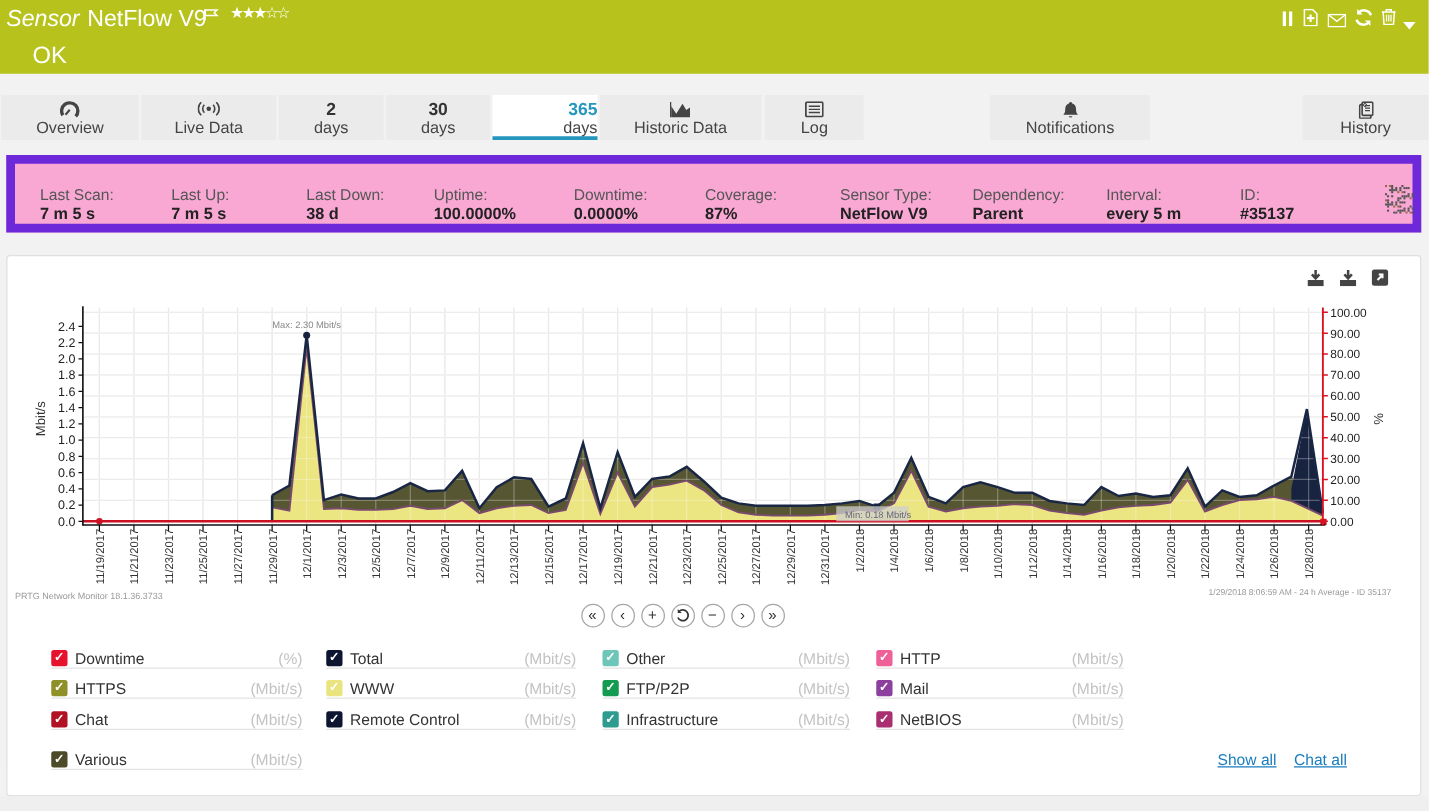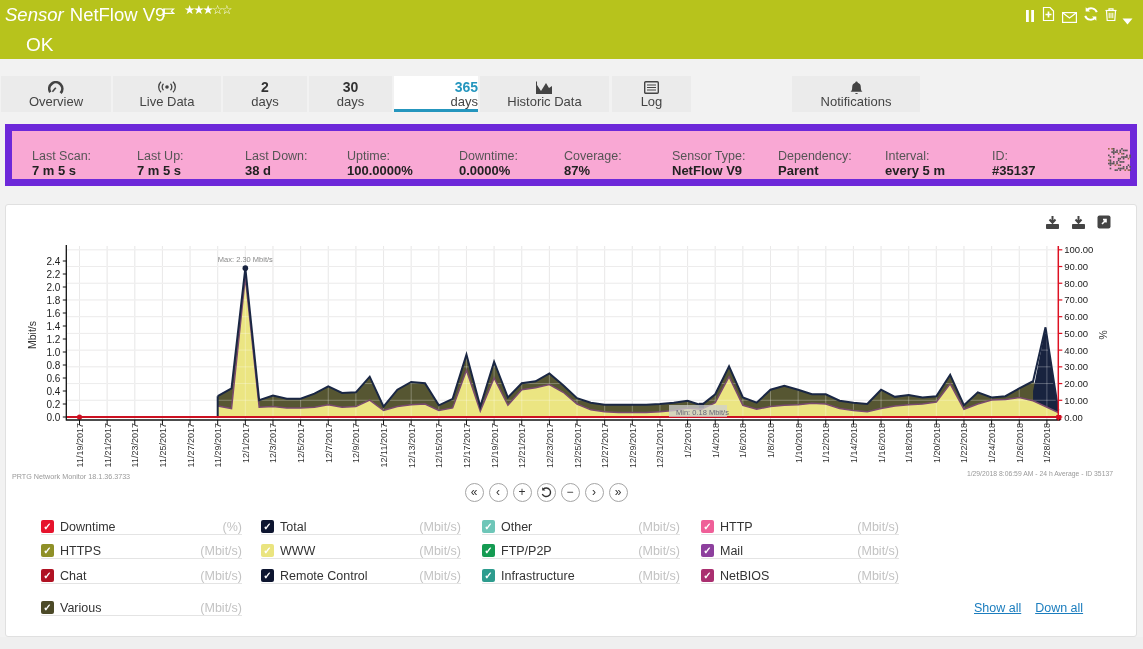--- a/index.html
+++ b/index.html
@@ -136,20 +136,29 @@
             <path d="M3 4 h9 M3 6.5 h9 M3 9 h9" stroke="#444" stroke-width="1.1"></path>
           </svg></div>
         <div class="l2">Log</div>
       </div>
       <div class="tab" style="left:792px;width:128px">
         <div class="l1"><svg width="13" height="14" viewBox="0 0 13 14">
             <path d="M6.5 0.5 c0.8 0 1.3 0.6 1.3 1.3 c2 0.6 3 2.2 3 4.2 c0 3 0.7 4 1.7 4.8 h-12 c1-0.8 1.7-1.8 1.7-4.8 c0-2 1-3.6 3-4.2 c0-0.7 0.5-1.3 1.3-1.3 z" fill="#444"></path>
             <path d="M5 12 a1.6 1.6 0 0 0 3 0 z" fill="#444"></path>
           </svg></div>
         <div class="l2">Notifications</div>
+      </div>
+      <div class="tab" style="left:1042px;width:101px">
+        <div class="l1"><svg width="12" height="14" viewBox="0 0 12 14">
+            <rect x="2.7" y="0.7" width="8.6" height="10.6" rx="1" fill="none" stroke="#444" stroke-width="1.3"></rect>
+            <path d="M2.7 2.7 h-1 a1 1 0 0 0 -1 1 v9 a1 1 0 0 0 1 1 h7 a1 1 0 0 0 1-1 v-1" fill="none" stroke="#444" stroke-width="1.3"></path>
+            <path d="M5 3.5 h4 M5 5.5 h4 M5 7.5 h4" stroke="#444" stroke-width="1"></path>
+            <circle cx="5" cy="3" r="1.2" fill="none" stroke="#444" stroke-width="0.8"></circle>
+          </svg></div>
+        <div class="l2">History</div>
       </div>
     </div>
 
   <div id="info">
       <div class="cell" style="left:20px">
         <div class="lab">Last Scan:</div>
         <div class="val">7 m 5 s</div>
       </div>
       <div class="cell" style="left:125px">
         <div class="lab">Last Up:</div>
@@ -578,17 +587,17 @@
         <div class="li" style="left:695px;top:363.5px;width:198px">
           <span class="cb" style="background:#aa2f70">✓</span>
           <span class="nm">NetBIOS</span>
           <span class="un">(Mbit/s)</span>
         </div>
         <div class="li" style="left:35px;top:395.5px;width:201px">
           <span class="cb" style="background:#4c4a28">✓</span>
           <span class="nm">Various</span>
           <span class="un">(Mbit/s)</span>
         </div>
-        <div class="links" style="left:968px;top:395.5px"><a>Show all</a>&nbsp;&nbsp;&nbsp;&nbsp;<a>Down all</a></div>
+        <div class="links" style="left:968px;top:395.5px"><a>Show all</a>&nbsp;&nbsp;&nbsp;&nbsp;<a>Chat all</a></div>
       </div>
   </div>
   <div id="foot"></div>
 </div>
 
 </body></html>

